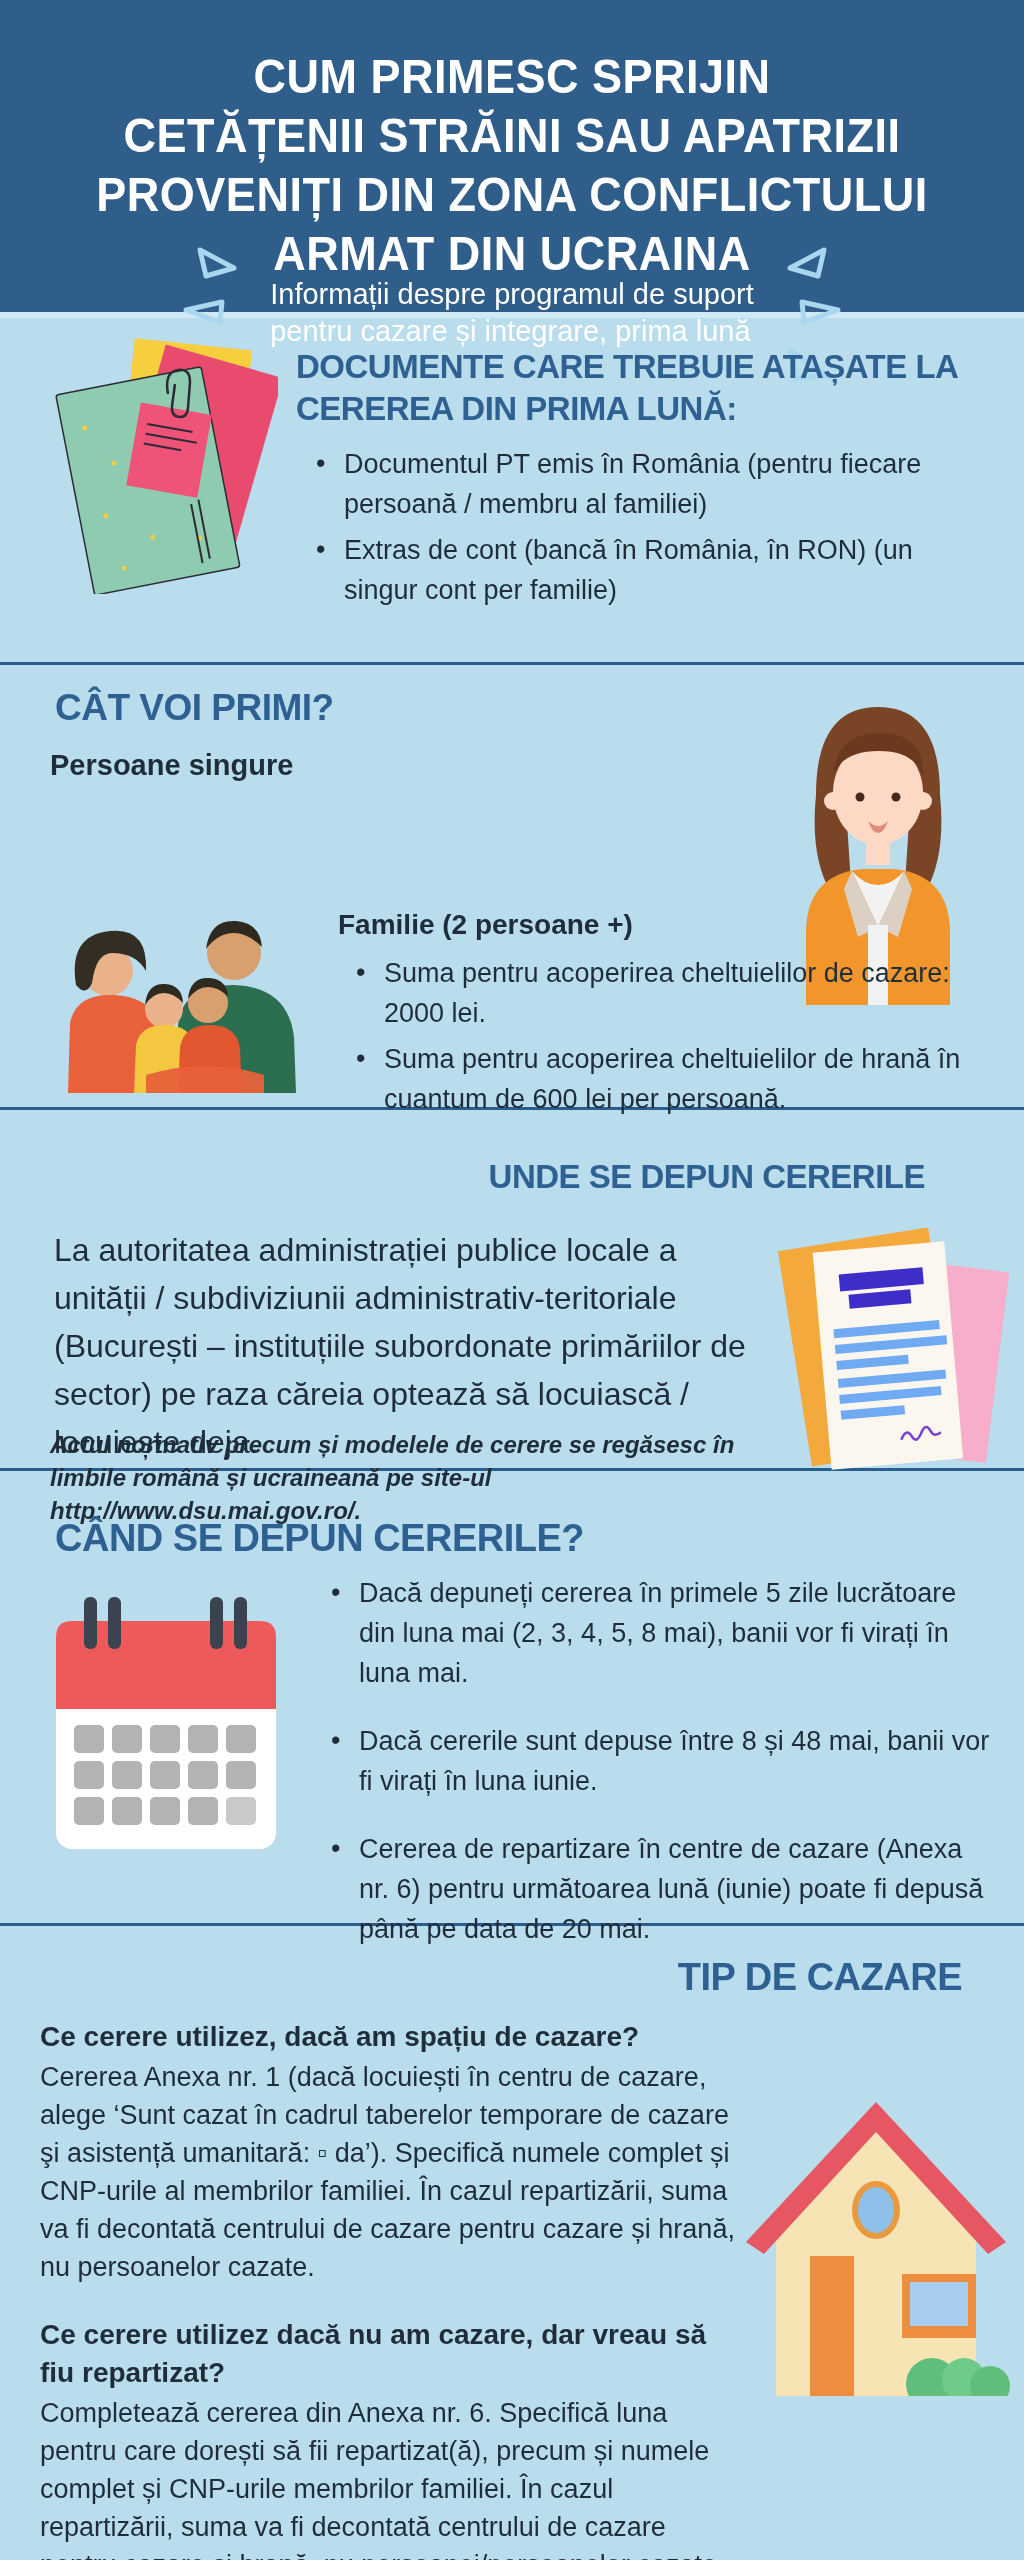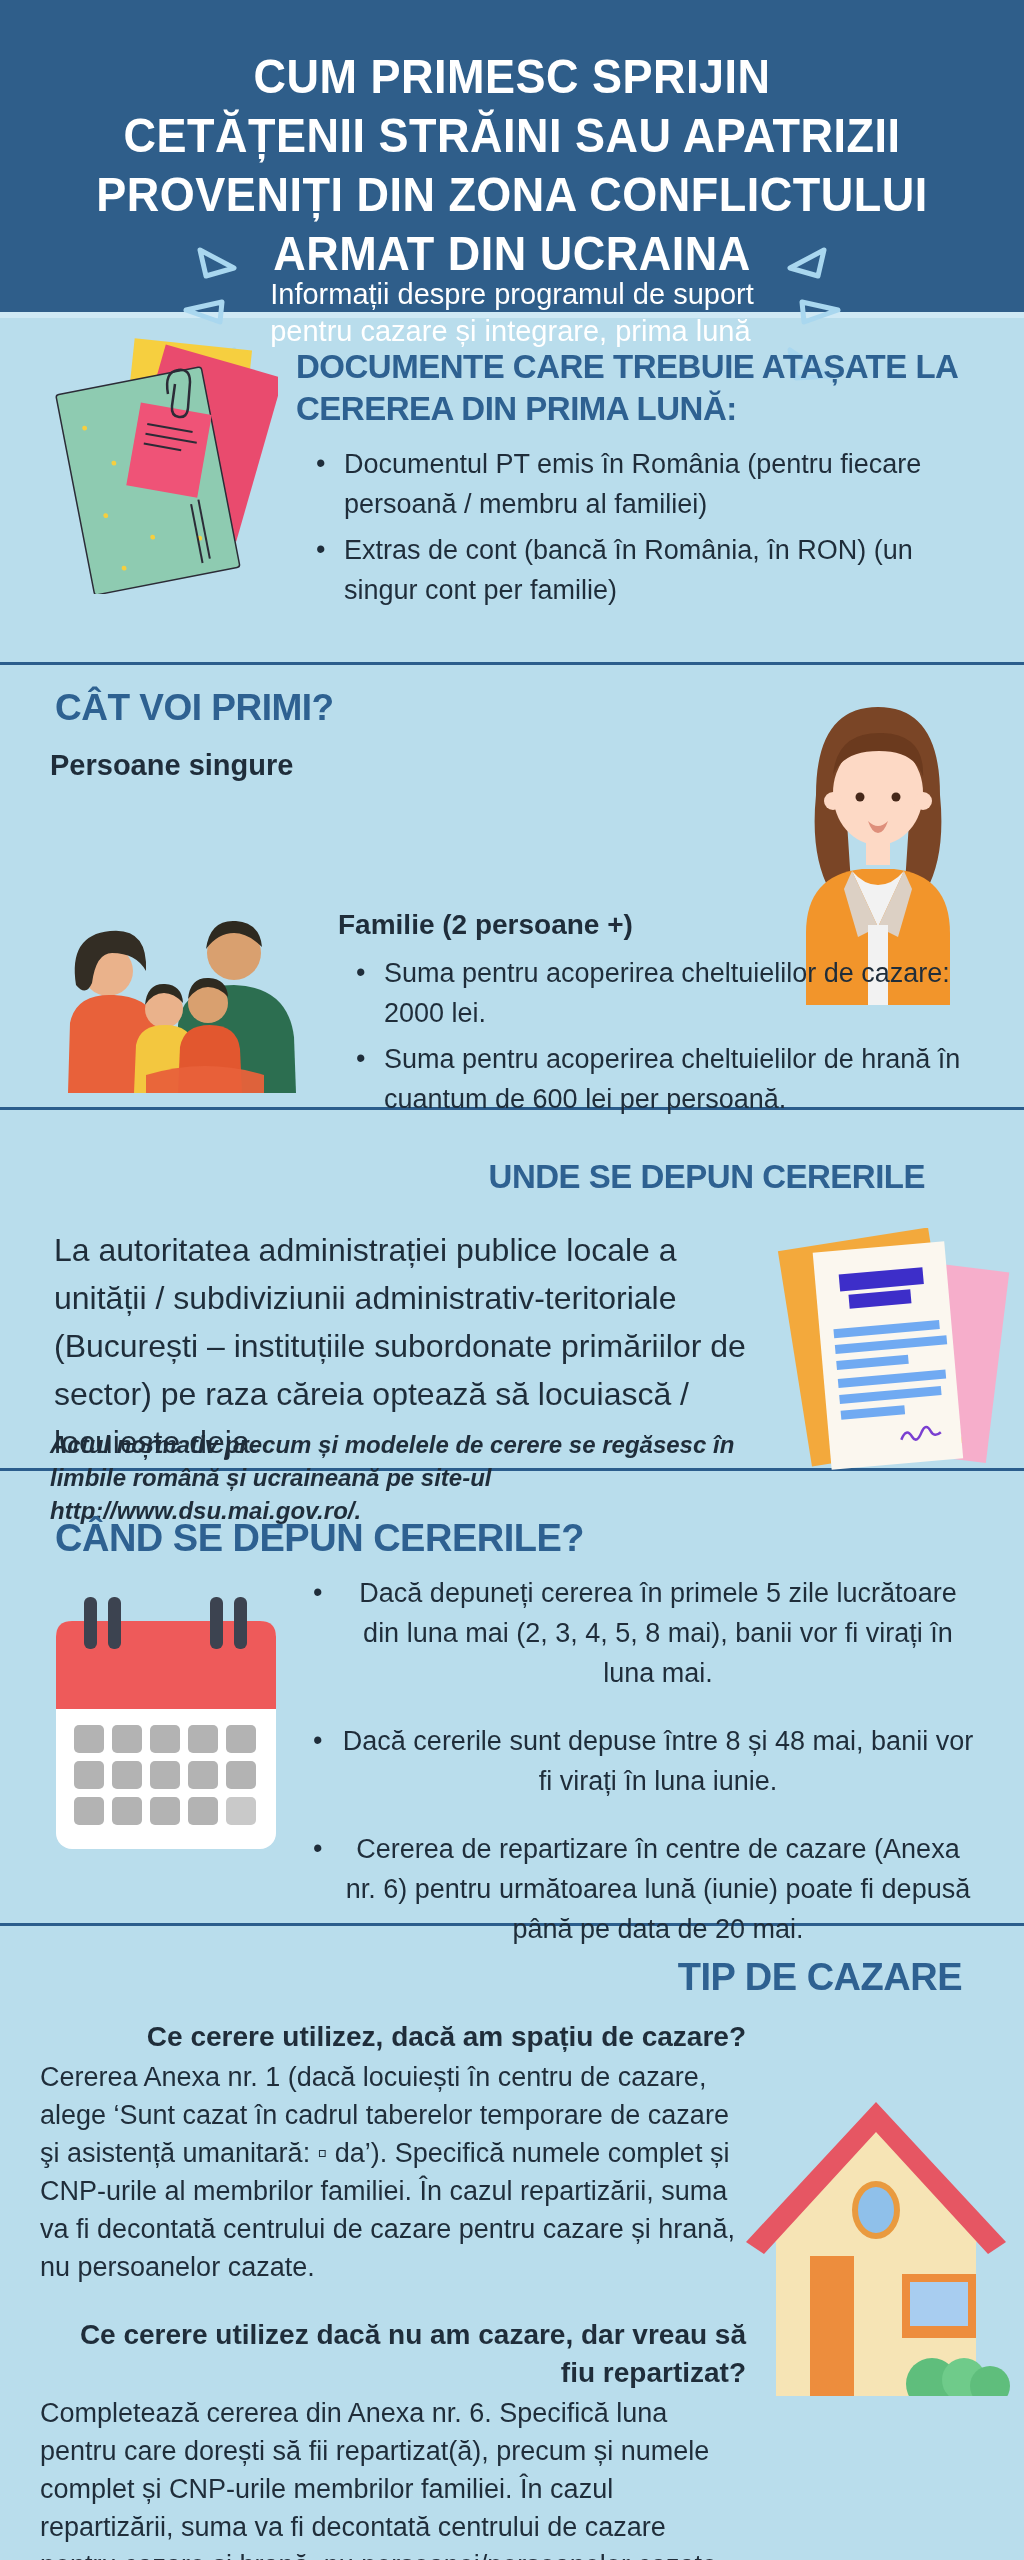--- a/index.html
+++ b/index.html
@@ -55,28 +55,28 @@
              font-size:32px;line-height:48px;color:#1f2d3a;}
   .where-note{position:absolute;left:50px;top:318px;width:730px;margin:0;
               font-size:24px;line-height:33px;color:#1f2d3a;font-style:italic;font-weight:600;}
   .sec-where{overflow:visible;}
   .docstack-illus{position:absolute;right:8px;top:118px;z-index:2;}
 
   
   .sec-when{height:452px;}
   .when-head{position:absolute;left:55px;top:46px;font-size:38px;}
   .calendar-illus{position:absolute;left:50px;top:122px;}
-  .when-list{position:absolute;left:307px;top:102px;width:668px;text-align:center;}
+  .when-list{position:absolute;left:325px;top:102px;width:668px;}
   .when-list li{margin-bottom:28px;}
 
   
   .sec-housing{height:647px;}
   .housing-head{position:absolute;right:62px;top:30px;font-size:38px;}
   .housing-col{position:absolute;left:40px;top:92px;width:706px;color:#1f2d3a;}
-  .hq{font-size:28px;font-weight:700;margin:0 0 2px 0;line-height:38px;text-align:right;}
+  .hq{font-size:28px;font-weight:700;margin:0 0 2px 0;line-height:38px;}
   .ha{font-size:27px;line-height:38px;margin:0 0 30px 0;}
   .house-illus{position:absolute;right:12px;top:168px;}
 
   .bot-strip{height:8px;background:#cfe9f5;flex:none;}
   .bot-bar{height:14px;background:#27567f;flex:none;}
 </style>
 </head>
 <body>
 
 <div class="canvas">

